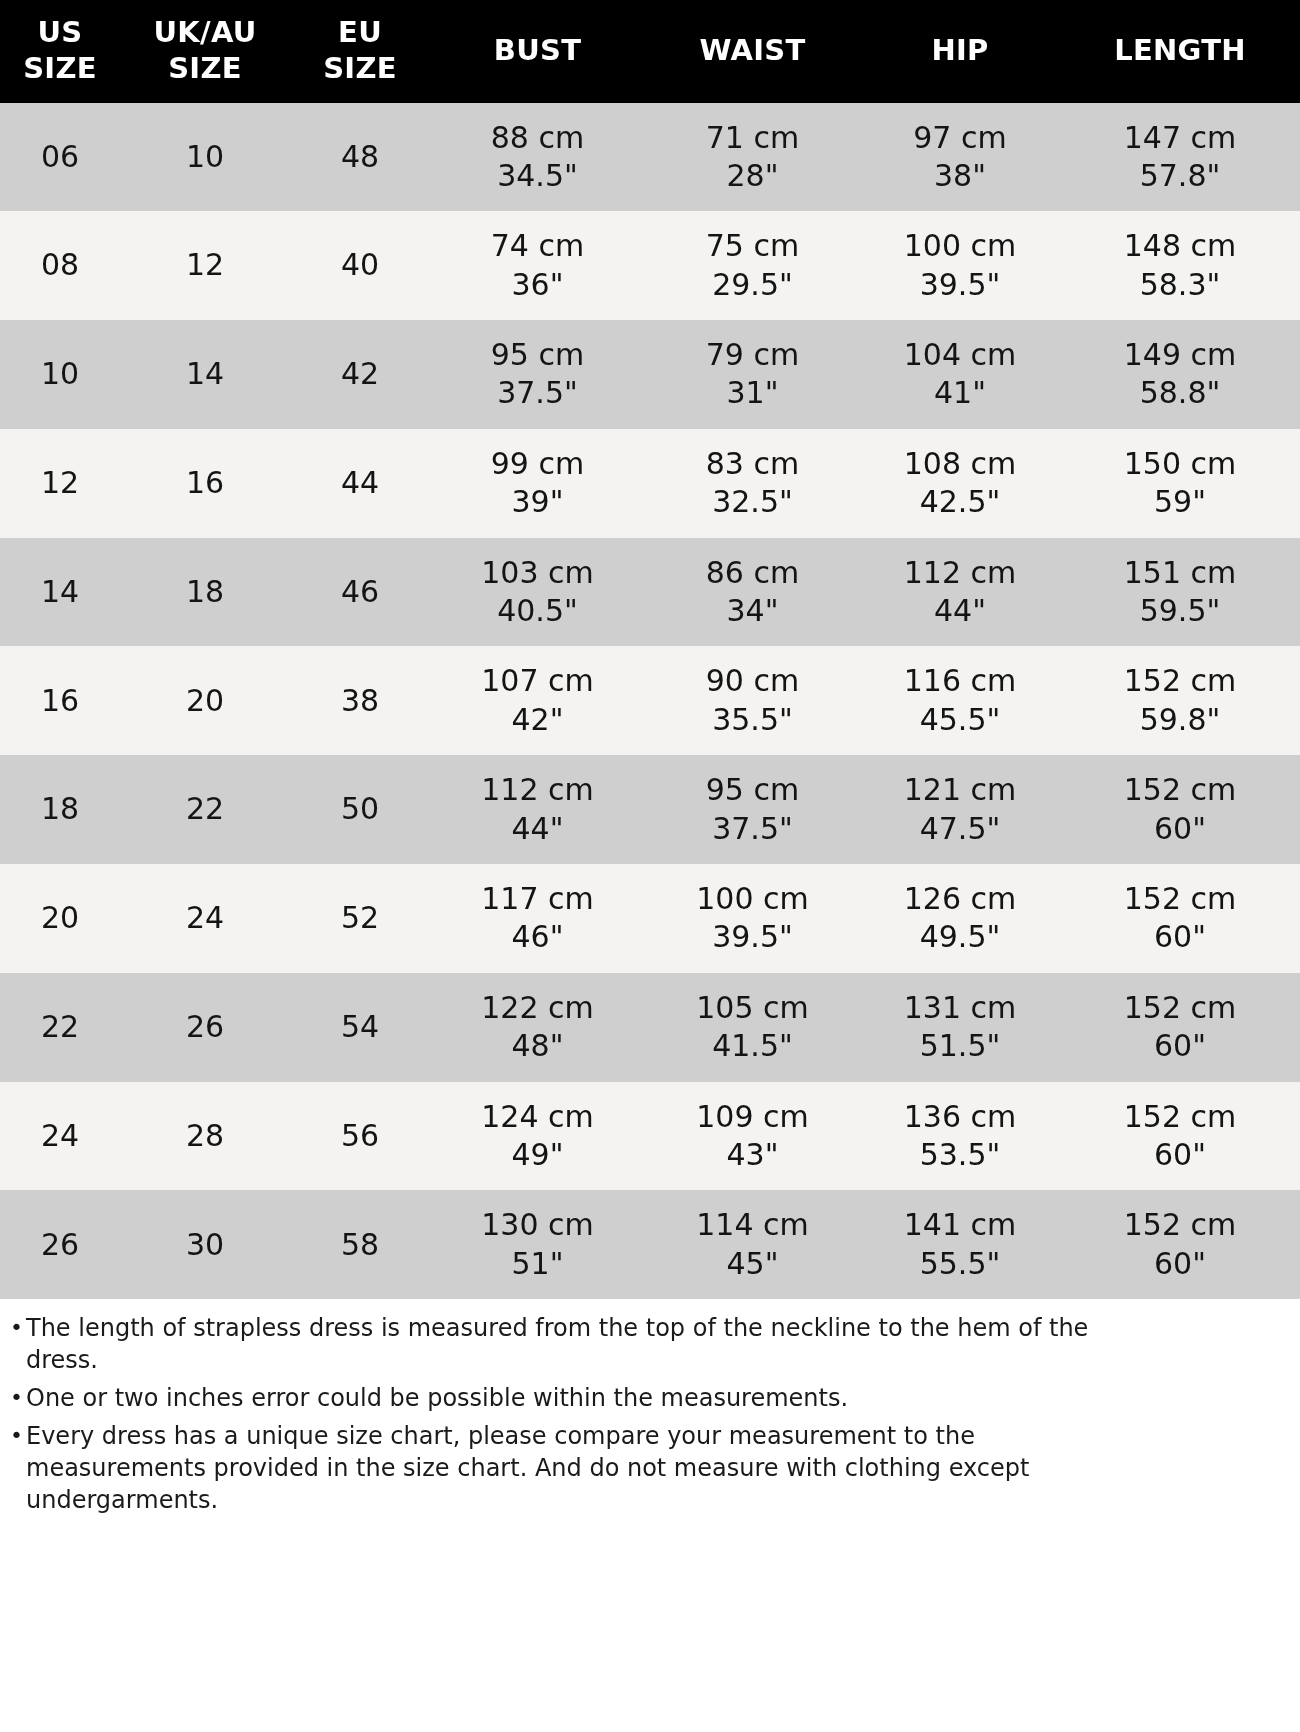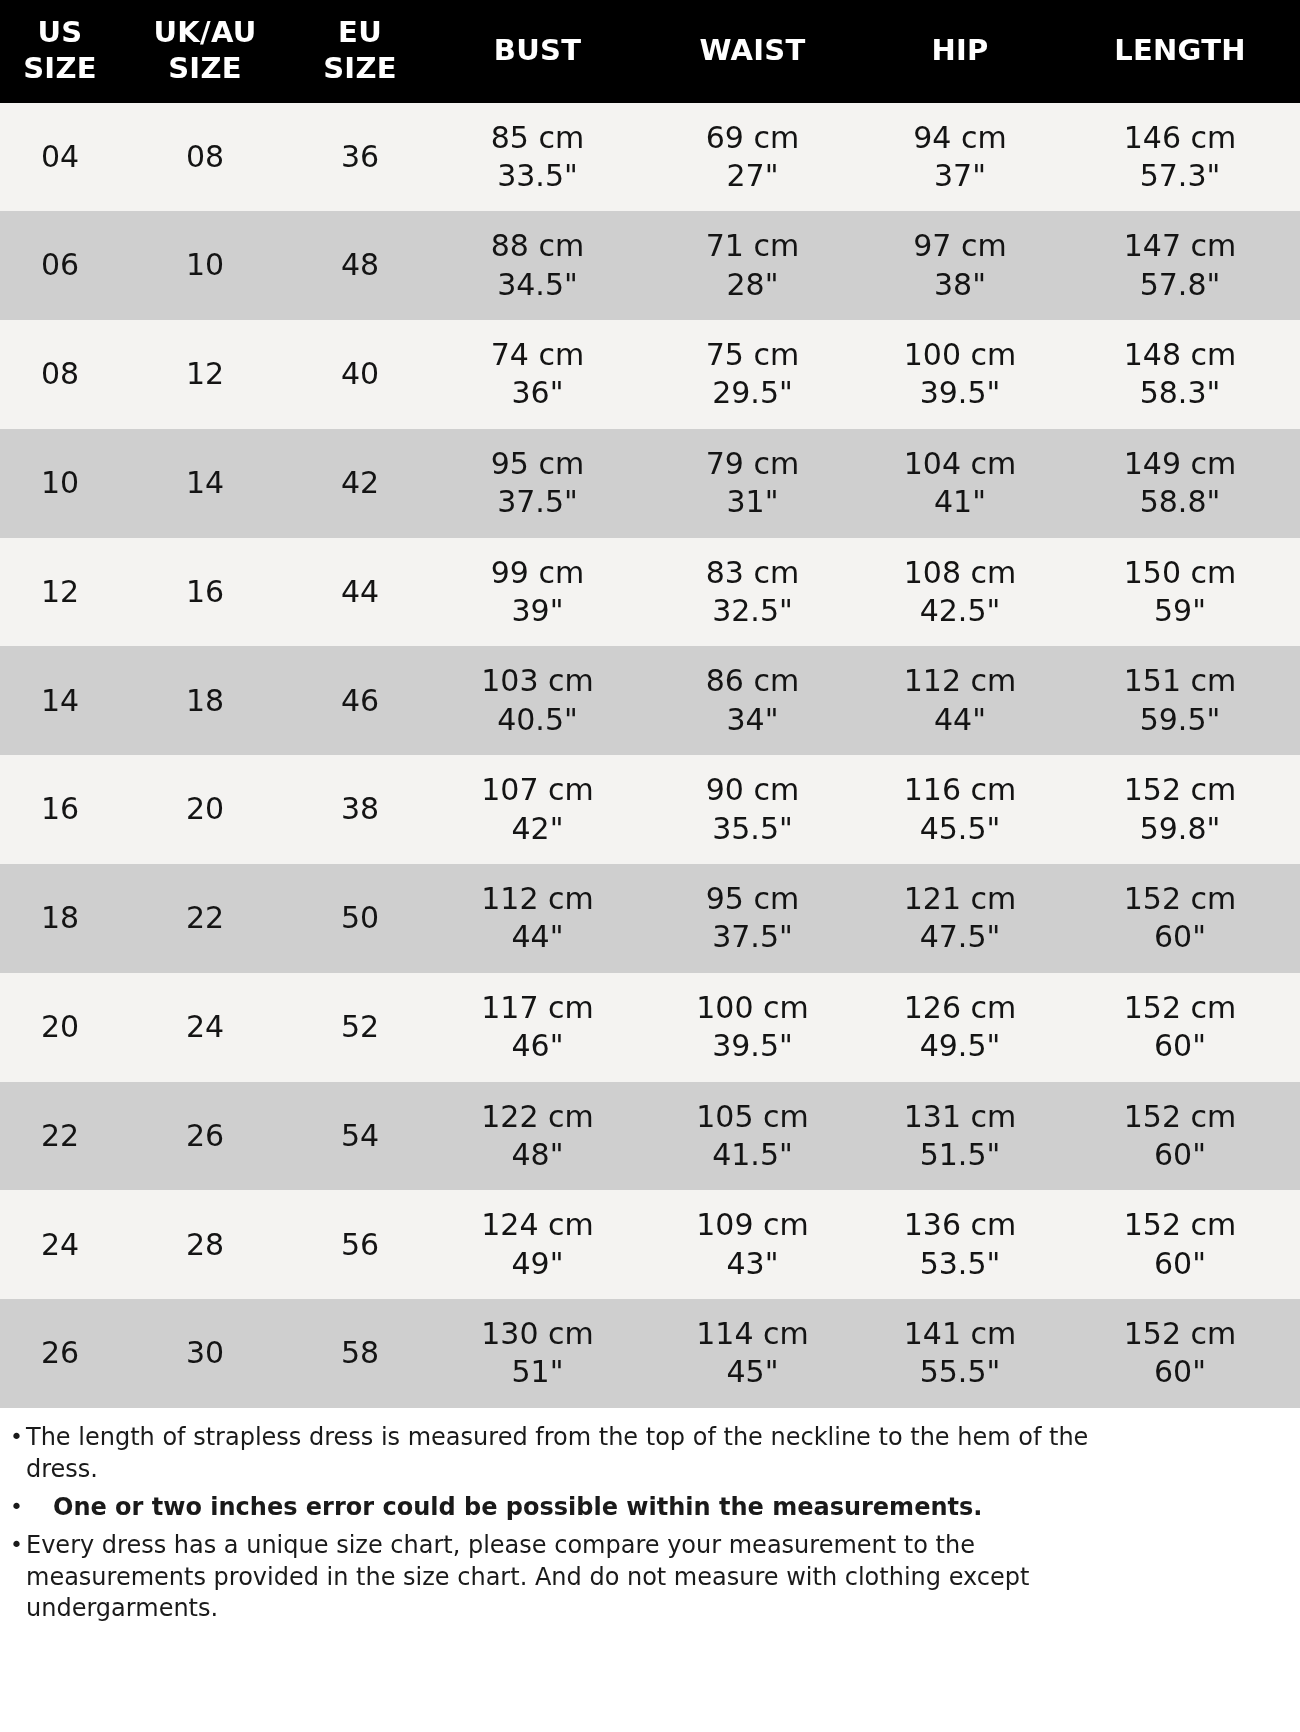--- a/index.html
+++ b/index.html
@@ -75,22 +75,21 @@
     flex: 0 0 auto;
     width: 16px;
     font-size: 22px;
     line-height: 1.33;
     text-align: left;
   }
   .note .note-text {
     flex: 1 1 auto;
   }
   .note.bold .note-text {
-    font-weight: bold;
-    margin-left: 27px;
+    font-weight: normal;
   }
 </style>
 </head>
 <body>
 
 <div class="chart-wrap">
 
   <table class="size-chart">
     <colgroup>
       <col class="c-us">
@@ -124,41 +123,20 @@
         <th>
           <span class="hdr-line">HIP</span>
         </th>
         <th>
           <span class="hdr-line">LENGTH</span>
         </th>
       </tr>
     </thead>
     <tbody>
 
-      <tr class="row-odd">
-        <td>04</td>
-        <td>08</td>
-        <td>36</td>
-        <td>
-          <span class="meas-cm">85 cm</span>
-          <span class="meas-in">33.5"</span>
-        </td>
-        <td>
-          <span class="meas-cm">69 cm</span>
-          <span class="meas-in">27"</span>
-        </td>
-        <td>
-          <span class="meas-cm">94 cm</span>
-          <span class="meas-in">37"</span>
-        </td>
-        <td>
-          <span class="meas-cm">146 cm</span>
-          <span class="meas-in">57.3"</span>
-        </td>
-      </tr>
 
       <tr class="row-even">
         <td>06</td>
         <td>10</td>
         <td>48</td>
         <td>
           <span class="meas-cm">88 cm</span>
           <span class="meas-in">34.5"</span>
         </td>
         <td>

